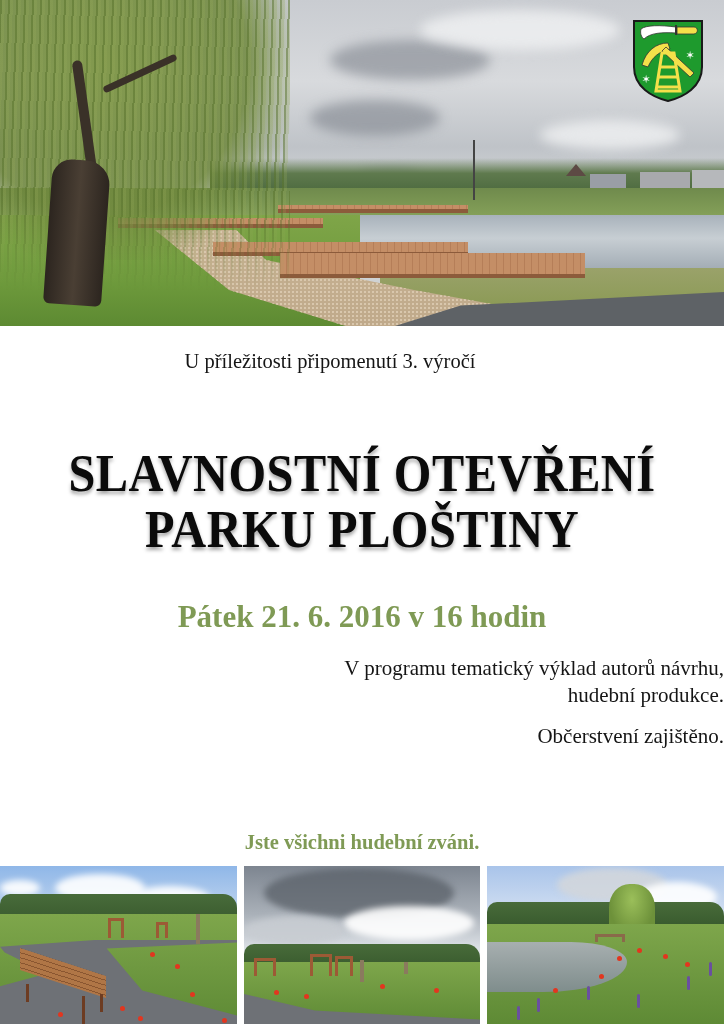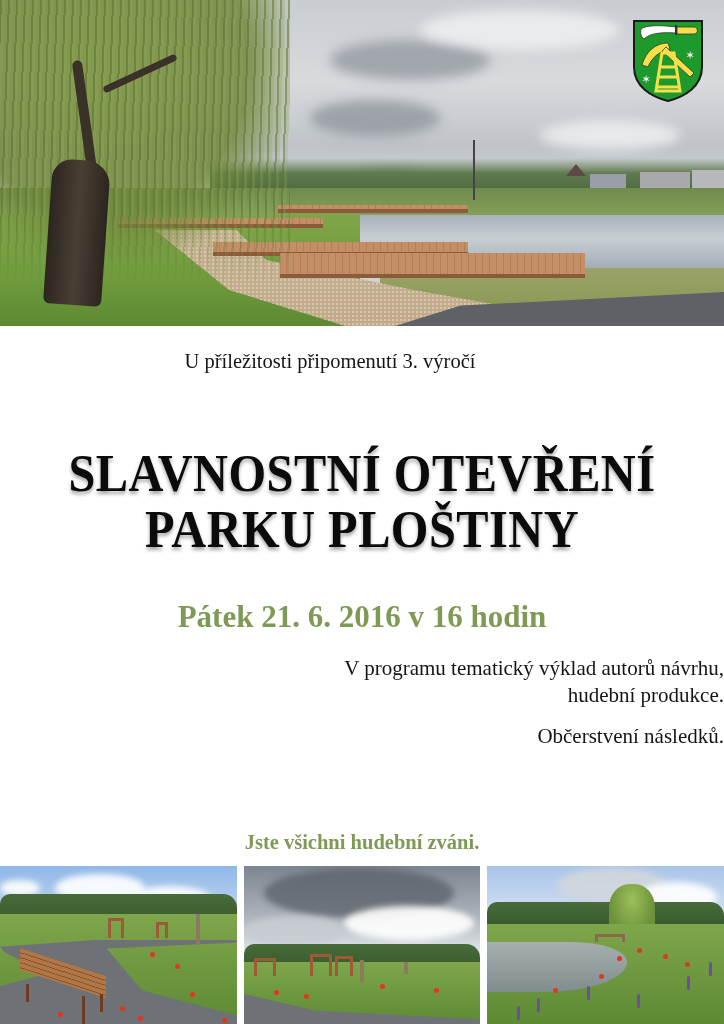--- a/index.html
+++ b/index.html
@@ -132,21 +132,21 @@
 <h1 class="title">
   <div>SLAVNOSTNÍ OTEVŘENÍ</div>
   <div>PARKU PLOŠTINY</div>
 </h1>
 
 <div class="date">Pátek 21. 6. 2016 v 16 hodin</div>
 
 <div class="program">
   <p>V programu tematický výklad autorů návrhu,</p>
   <p>hudební produkce.</p>
-  <p class="gap">Občerstvení následků.</p>
+  <p class="gap">Občerstvení zajištěno.</p>
 </div>
 
 <div class="invite">Jste všichni hudební zváni.</div>
 
 <div class="photo photo-1">
   <div class="cl" style="left:55px;top:8px;width:90px;height:28px;"></div>
   <div class="cl" style="left:130px;top:20px;width:80px;height:24px;"></div>
   <div class="cl" style="left:0px;top:14px;width:40px;height:16px;"></div>
   <div class="trees" style="left:0;top:28px;width:237px;"></div>
   <div class="meadow" style="top:48px;height:110px;"></div>

